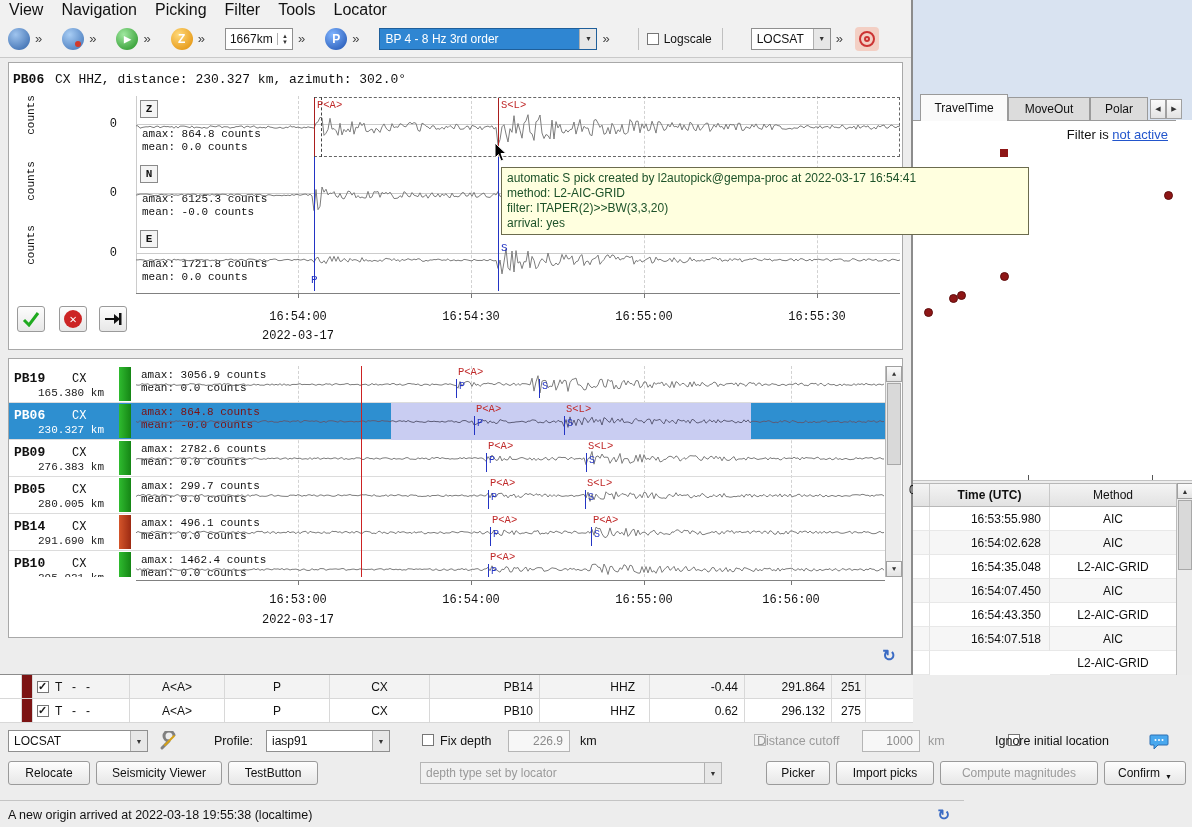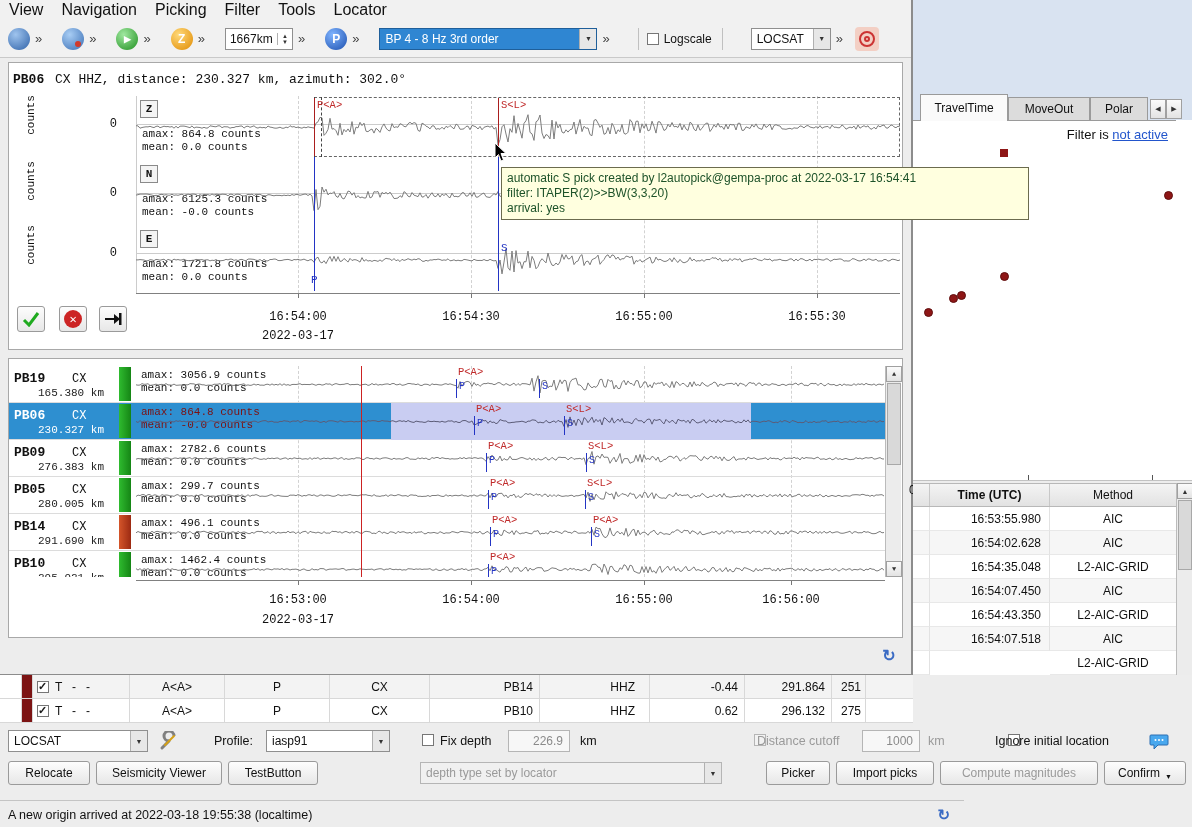--- a/index.html
+++ b/index.html
@@ -544,17 +544,18 @@
       <span style="margin-left:auto;margin-right:14px;color:#3a6bc4;font-size:15px;font-weight:bold;">↻</span>
     </div>
   </div>
 
   <svg class="abs" style="left:494px;top:143px;z-index:60;" width="14" height="20" viewBox="0 0 14 20">
     <polygon points="1,0 1,15 4.5,11.5 7,18 9.5,17 7,10.5 12,10.5" fill="#000" stroke="#fff" stroke-width="1"></polygon>
   </svg>
 
   <div class="tooltip">
     <div>automatic S pick created by l2autopick@gempa-proc at 2022-03-17 16:54:41</div>
+    <div>method: L2-AIC-GRID</div>
     <div>filter: ITAPER(2)&gt;&gt;BW(3,3,20)</div>
     <div>arrival: yes</div>
   </div>
 
 </div>
 
 </body></html>

